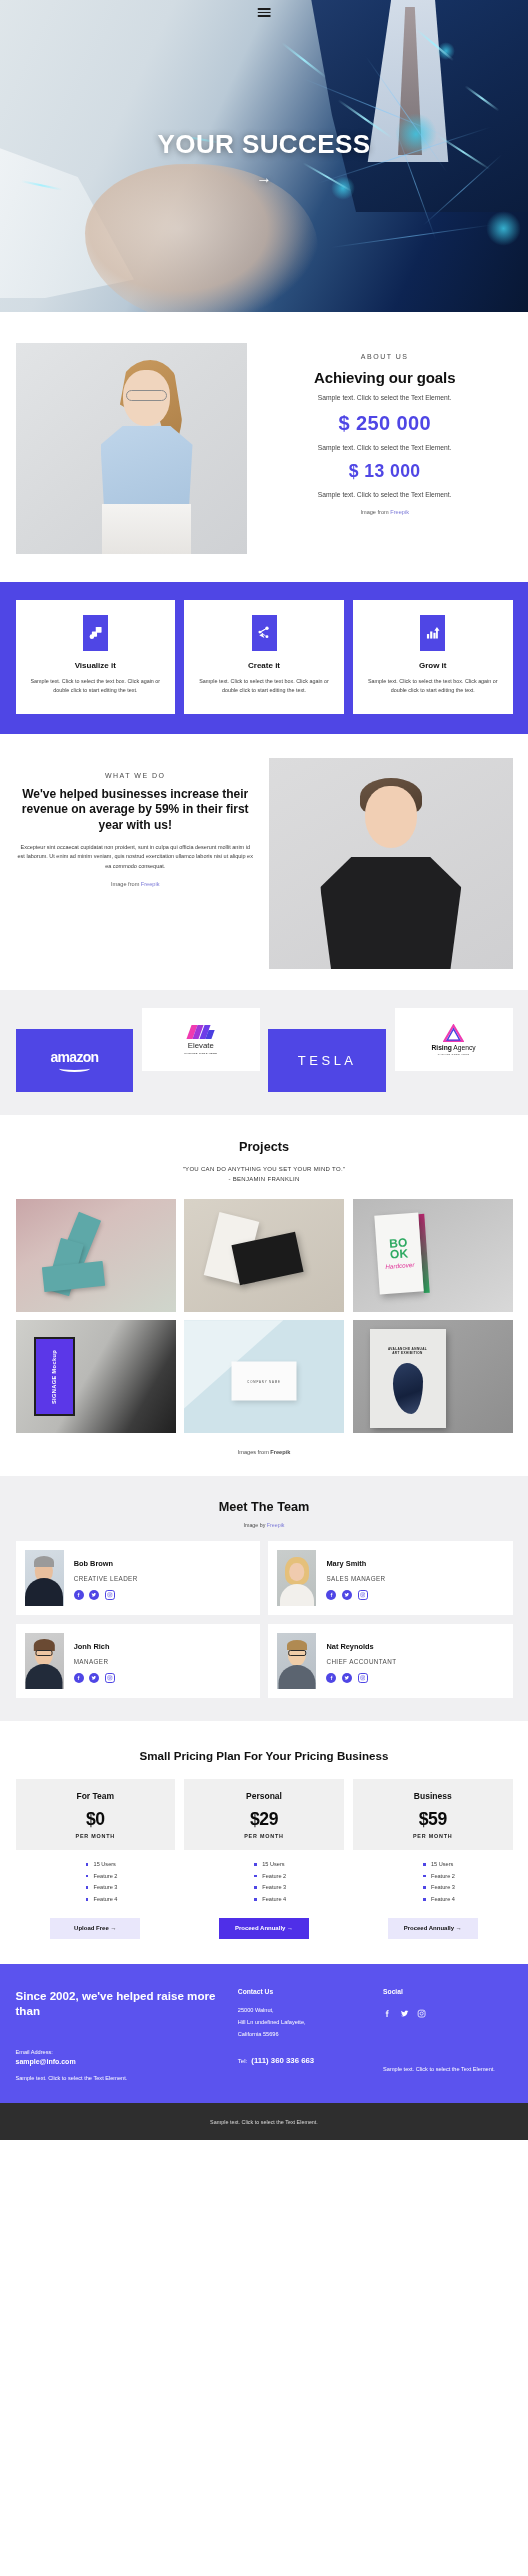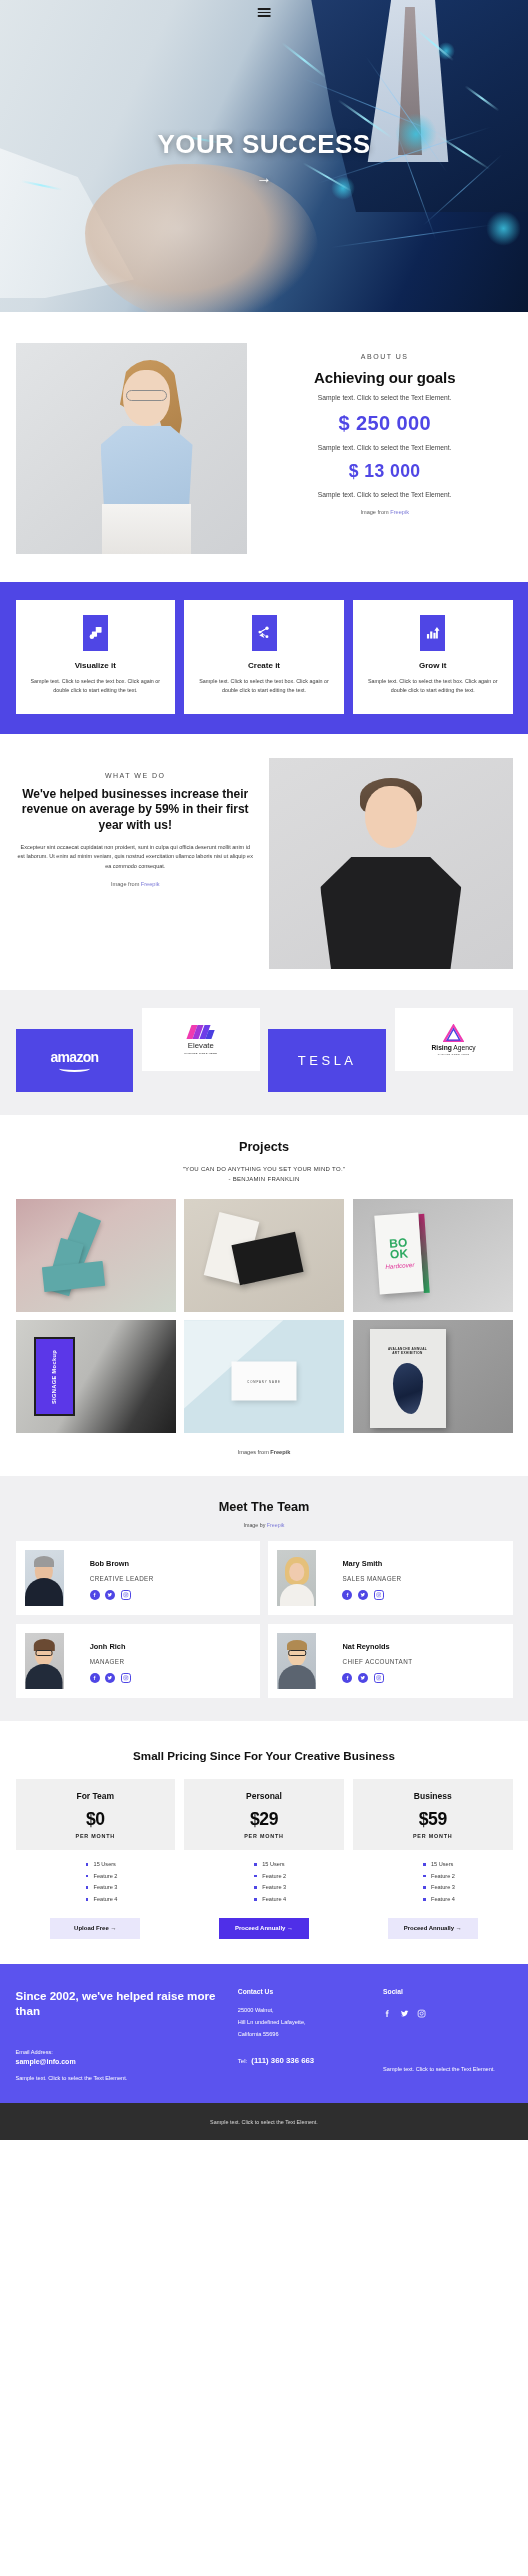--- a/index.html
+++ b/index.html
@@ -266,21 +266,21 @@
   .img-credit b { font-weight: 700; }
 
   
   .team { background: #f0f0f2; padding: 24px 0 22.5px; text-align: center; }
   .team-credit { font-size: 5.3px; color: #4a4a4a; margin-top: 8.5px; }
   .team-credit a { color: #7d7bd8; text-decoration: none; }
   .team-grid {
     display: grid; grid-template-columns: 1fr 1fr; gap: 8.5px;
     padding: 0 15.5px; margin-top: 12.7px;
   }
-  .tcard { background: #fff; padding: 9.2px; display: flex; gap: 26px; align-items: flex-start; text-align: left; }
+  .tcard { background: #fff; padding: 9.2px; display: flex; gap: 10px; align-items: flex-start; text-align: left; }
   .tavatar { width: 39px; height: 56px; flex: none; position: relative; overflow: hidden; }
   .tinfo { padding-top: 8.5px; }
   .tname { font-size: 7.4px; font-weight: 700; color: #111; }
   .trole { font-size: 6.3px; color: #4a4a4a; margin-top: 7.8px; letter-spacing: 0.4px; }
   .socials { display: flex; gap: 5.6px; margin-top: 7.8px; }
   .sbtn {
     width: 10px; height: 10px; border-radius: 50%; background: #4f46e5;
     display: flex; align-items: center; justify-content: center; cursor: pointer;
   }
   .sbtn svg { width: 5.6px; height: 5.6px; fill: #fff; }
@@ -673,21 +673,21 @@
                 </svg>
               </span>
           </div>
         </div>
       </div>
 
     </div>
   </section>
 
   <section class="pricing">
-    <div class="pricing-h2">Small Pricing Since For Your Creative Business</div>
+    <div class="pricing-h2">Small Pricing Plan For Your Pricing Business</div>
     <div class="plans">
 
       <div class="plan">
         <div class="plan-head">
           <div class="plan-name">For Team</div>
           <div class="plan-price">$0</div>
           <div class="plan-per">PER MONTH</div>
         </div>
         <ul class="plan-feats">
           <li>15 Users</li>

